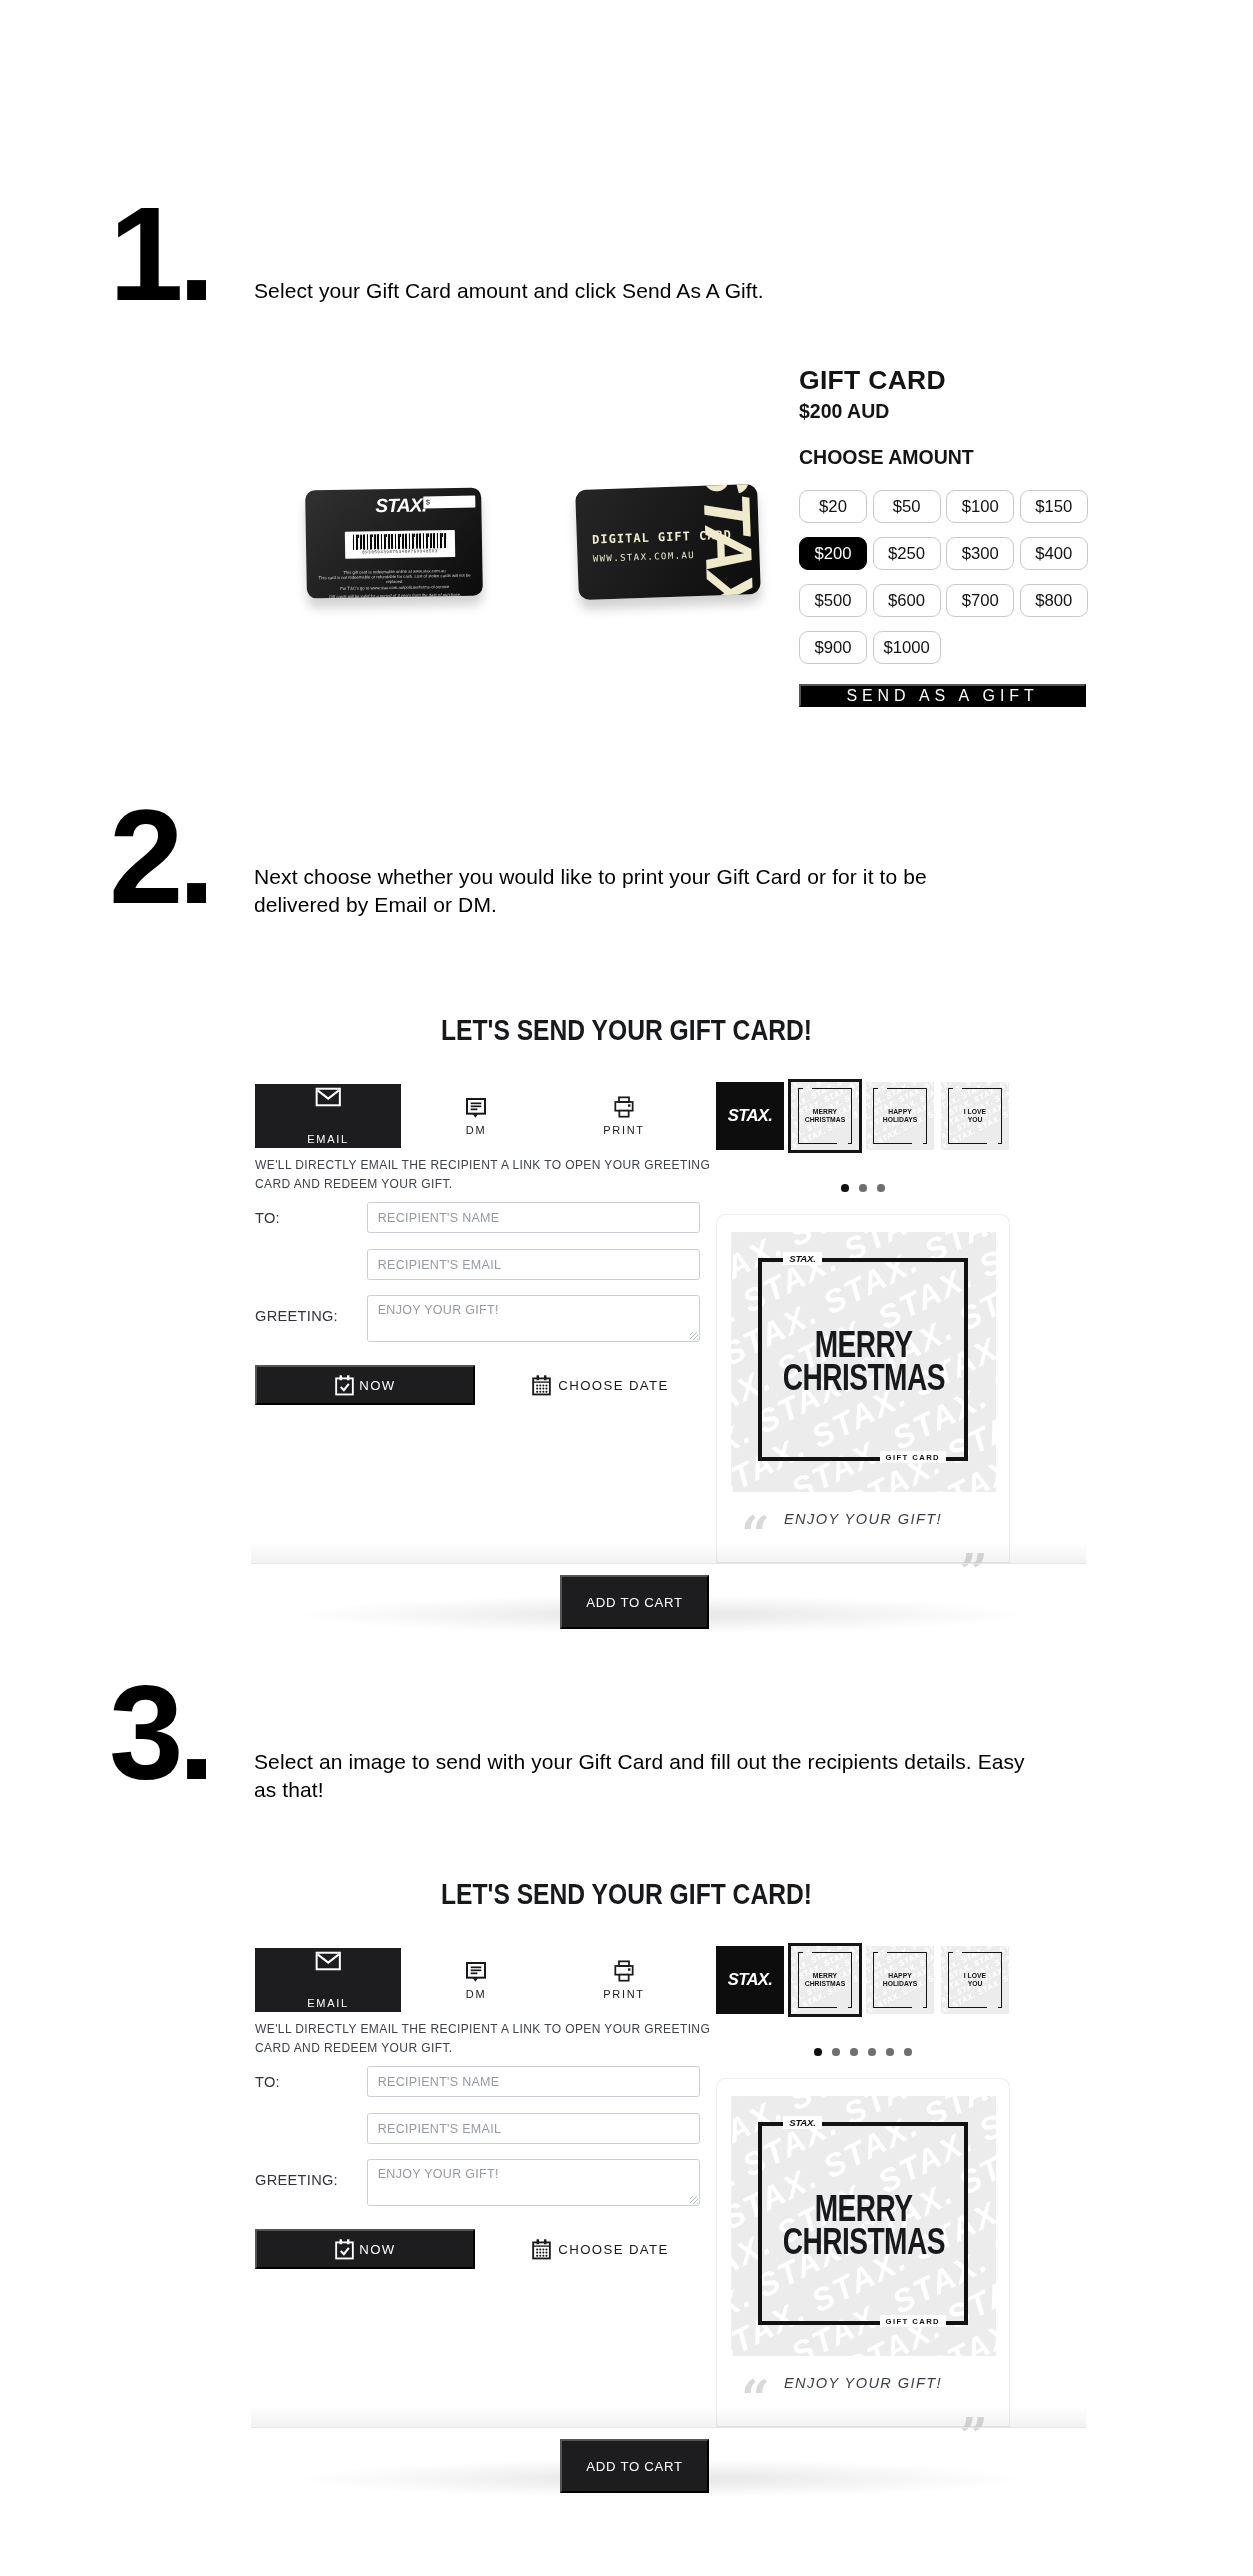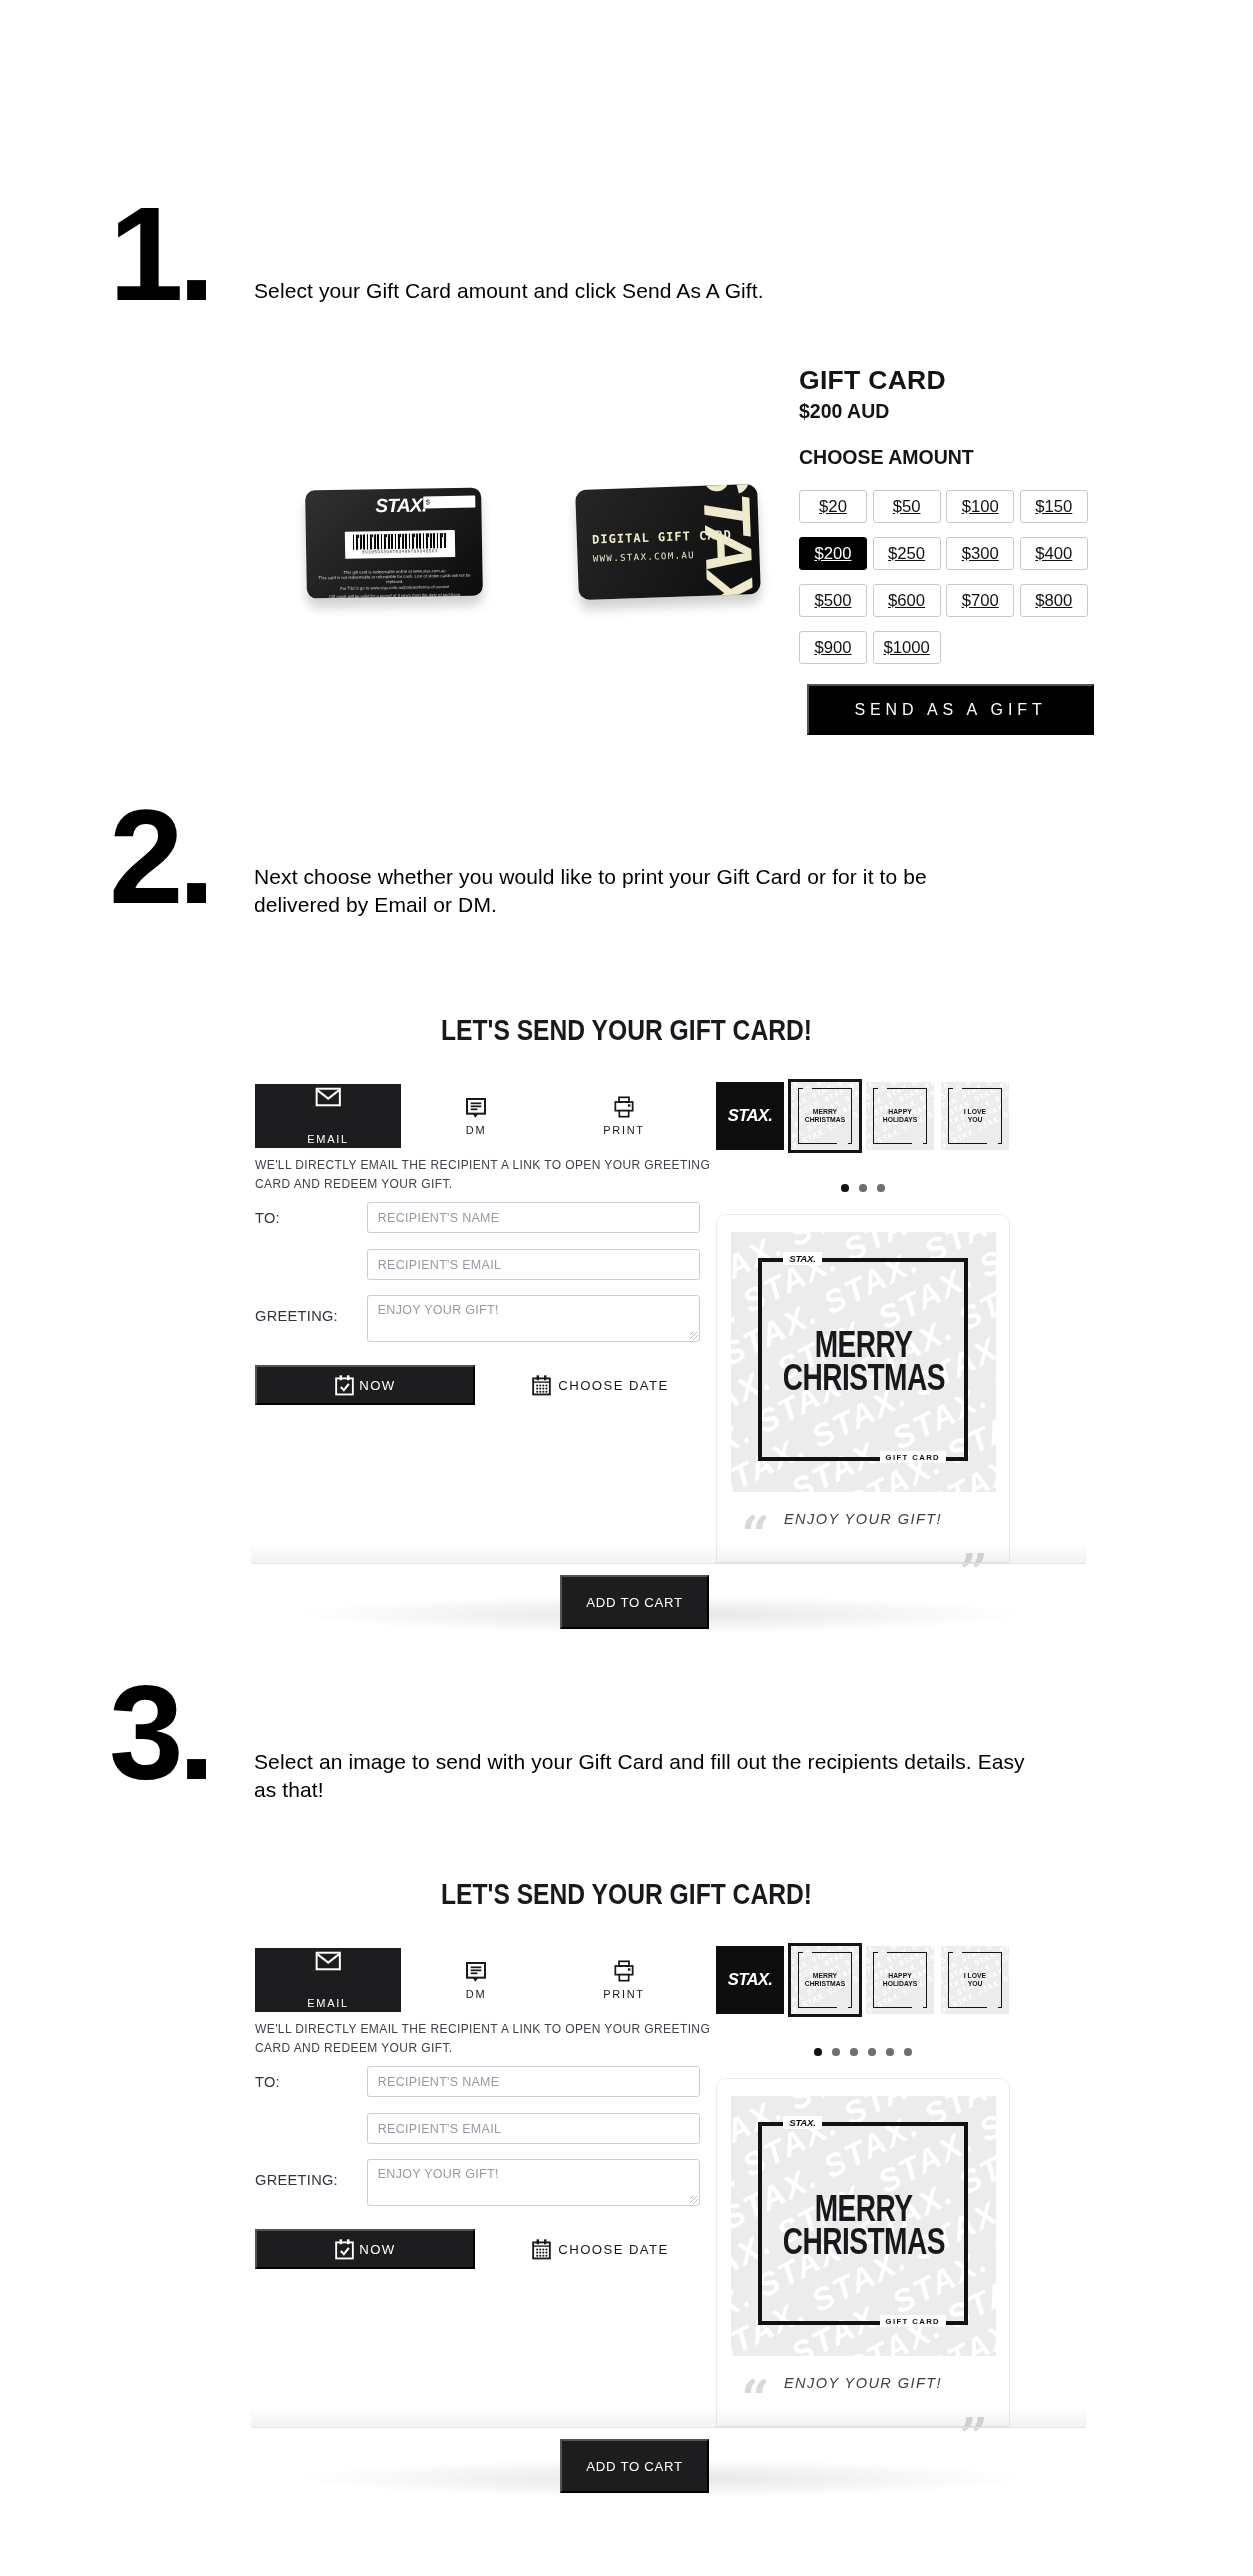--- a/index.html
+++ b/index.html
@@ -40,24 +40,24 @@
       font-size:9px;letter-spacing:1.4px;color:#efeccd;}
   .dc-bigstax{position:absolute;top:50%;right:-59px;transform:translateY(-50%) rotate(90deg);
       font-size:66px;font-weight:bold;font-style:italic;color:#eeeacb;letter-spacing:-2.1px;white-space:nowrap;}
 
   
   .panel{position:absolute;left:799px;top:365px;width:287px;}
   .gc-heading{position:absolute;top:0;left:0;font-size:26.5px;font-weight:bold;letter-spacing:0.3px;color:#141414;}
   .gc-price{position:absolute;top:35px;left:0;font-size:19.5px;font-weight:bold;color:#141414;}
   .gc-choose{position:absolute;top:81px;left:0;font-size:19.5px;font-weight:bold;color:#141414;}
   .amt-grid{position:absolute;top:125px;left:0;display:grid;grid-template-columns:repeat(4,68px);gap:14px 5.6px;}
-  .amt{height:33px;background:#fff;border:0.7px solid #c9c9c9;border-radius:3px;font-size:16.7px;color:#121212;
-       font-family:"Liberation Sans",sans-serif;display:flex;align-items:center;justify-content:center;text-decoration:underline;}
+  .amt{height:33px;background:#fff;border:0.7px solid #c9c9c9;border-radius:9px;font-size:16.7px;color:#121212;
+       font-family:"Liberation Sans",sans-serif;display:flex;align-items:center;justify-content:center;}
   .amt.sel{background:#000;border-color:#000;color:#fff;}
-  .send-btn{position:absolute;top:319px;left:8px;width:287px;height:51px;background:#000;color:#fff;
+  .send-btn{position:absolute;top:319px;left:0;width:287px;height:23px;background:#000;color:#fff;
        display:flex;align-items:center;justify-content:center;font-size:16px;letter-spacing:4.9px;}
 
   
   .widget{position:absolute;left:0;width:1253px;height:682px;}
   .w2{top:1010px;} .w3{top:1874px;}
   .wheading{position:absolute;top:4.2px;left:0;width:100%;text-align:center;font-size:29px;font-weight:bold;
        color:#17191c;transform:scaleX(.85);}
   .tile{position:absolute;top:74px;width:146px;height:64px;display:flex;flex-direction:column;
        align-items:center;justify-content:center;gap:4.9px;}
   .tile.selected{background:#1d1d1f;}

